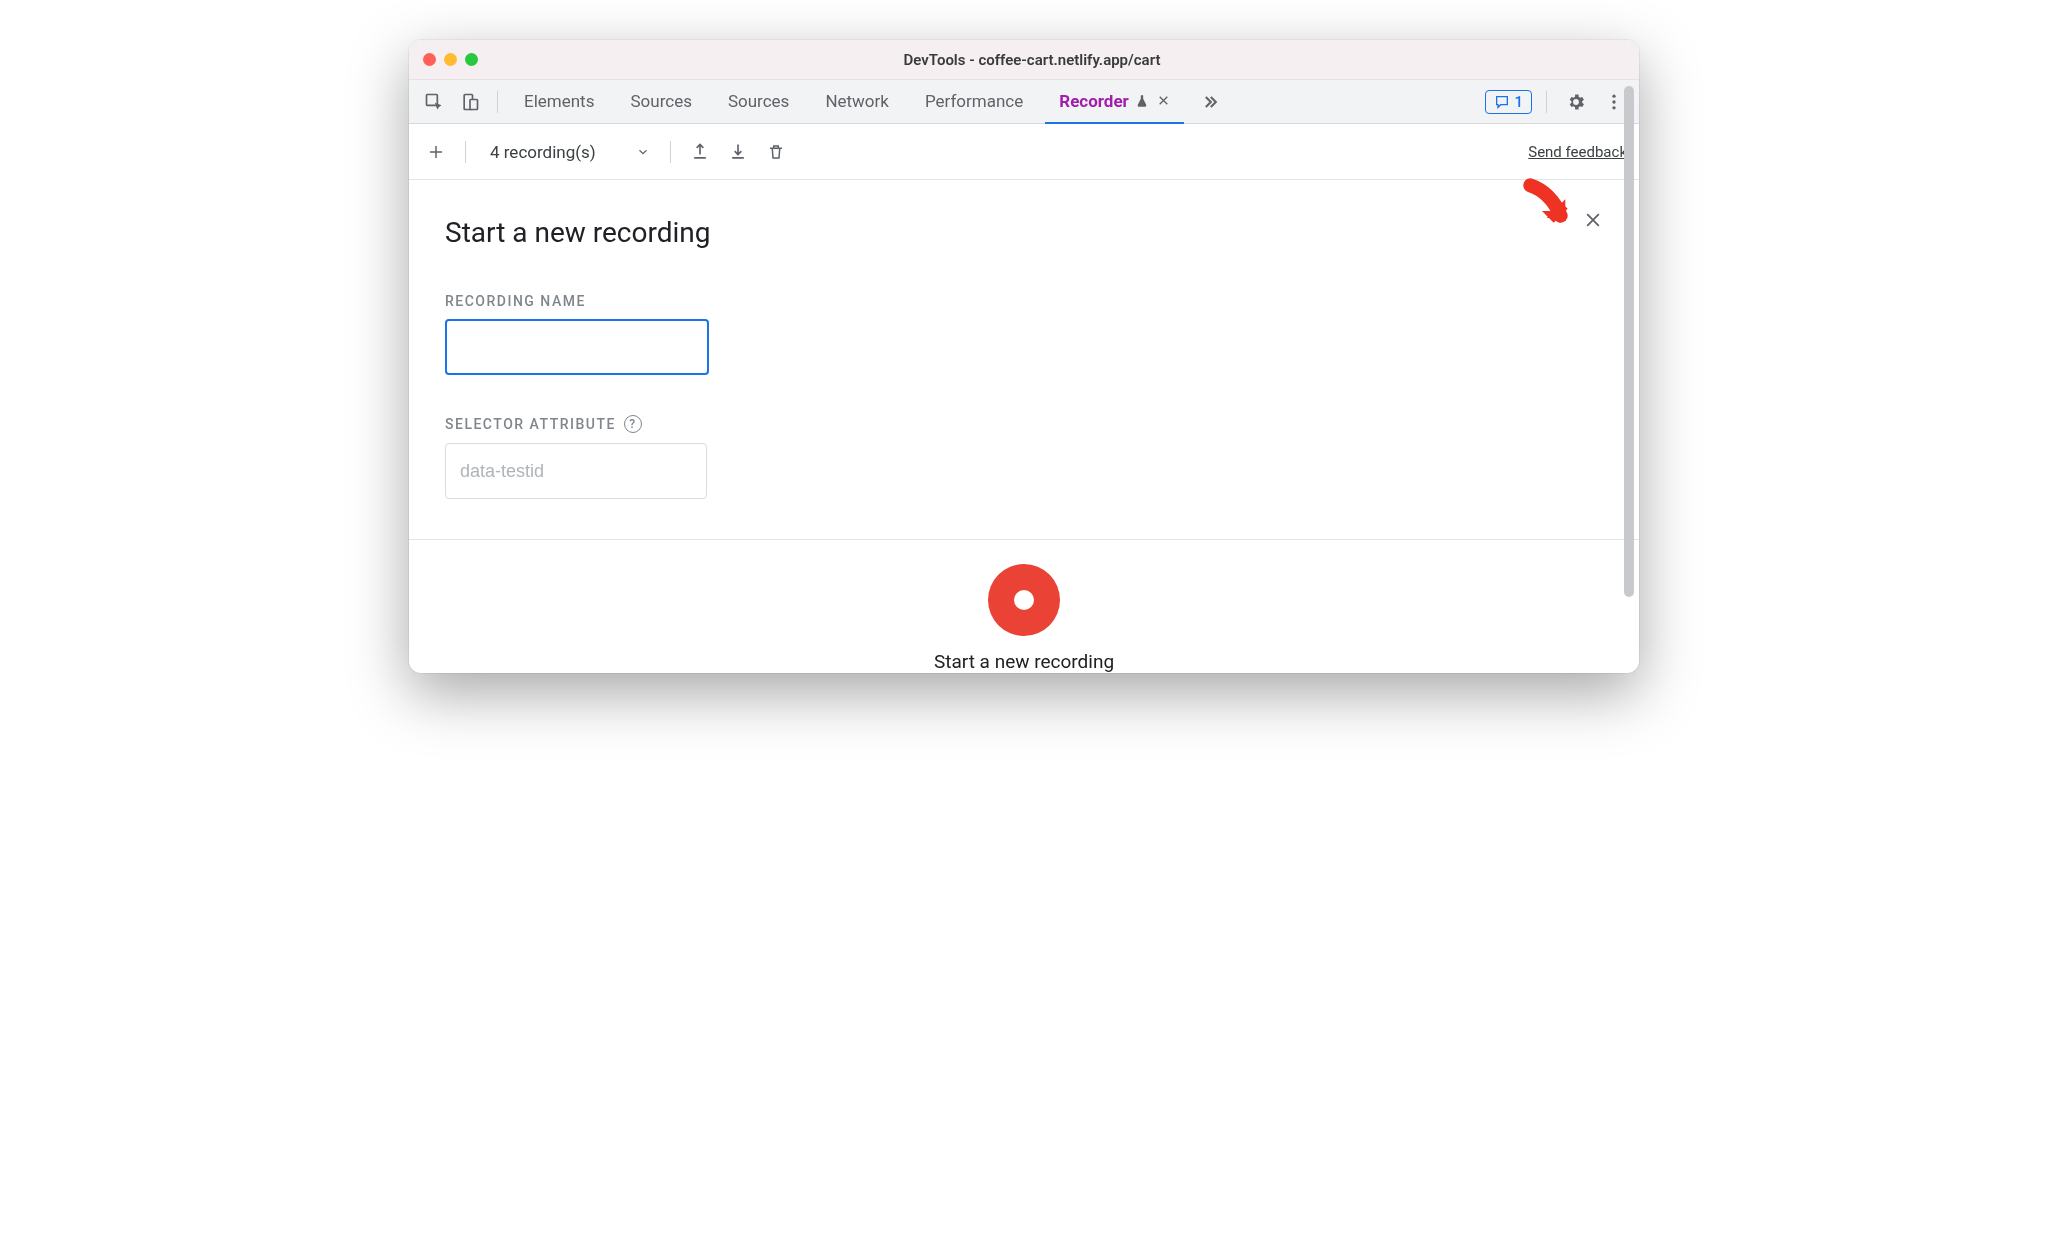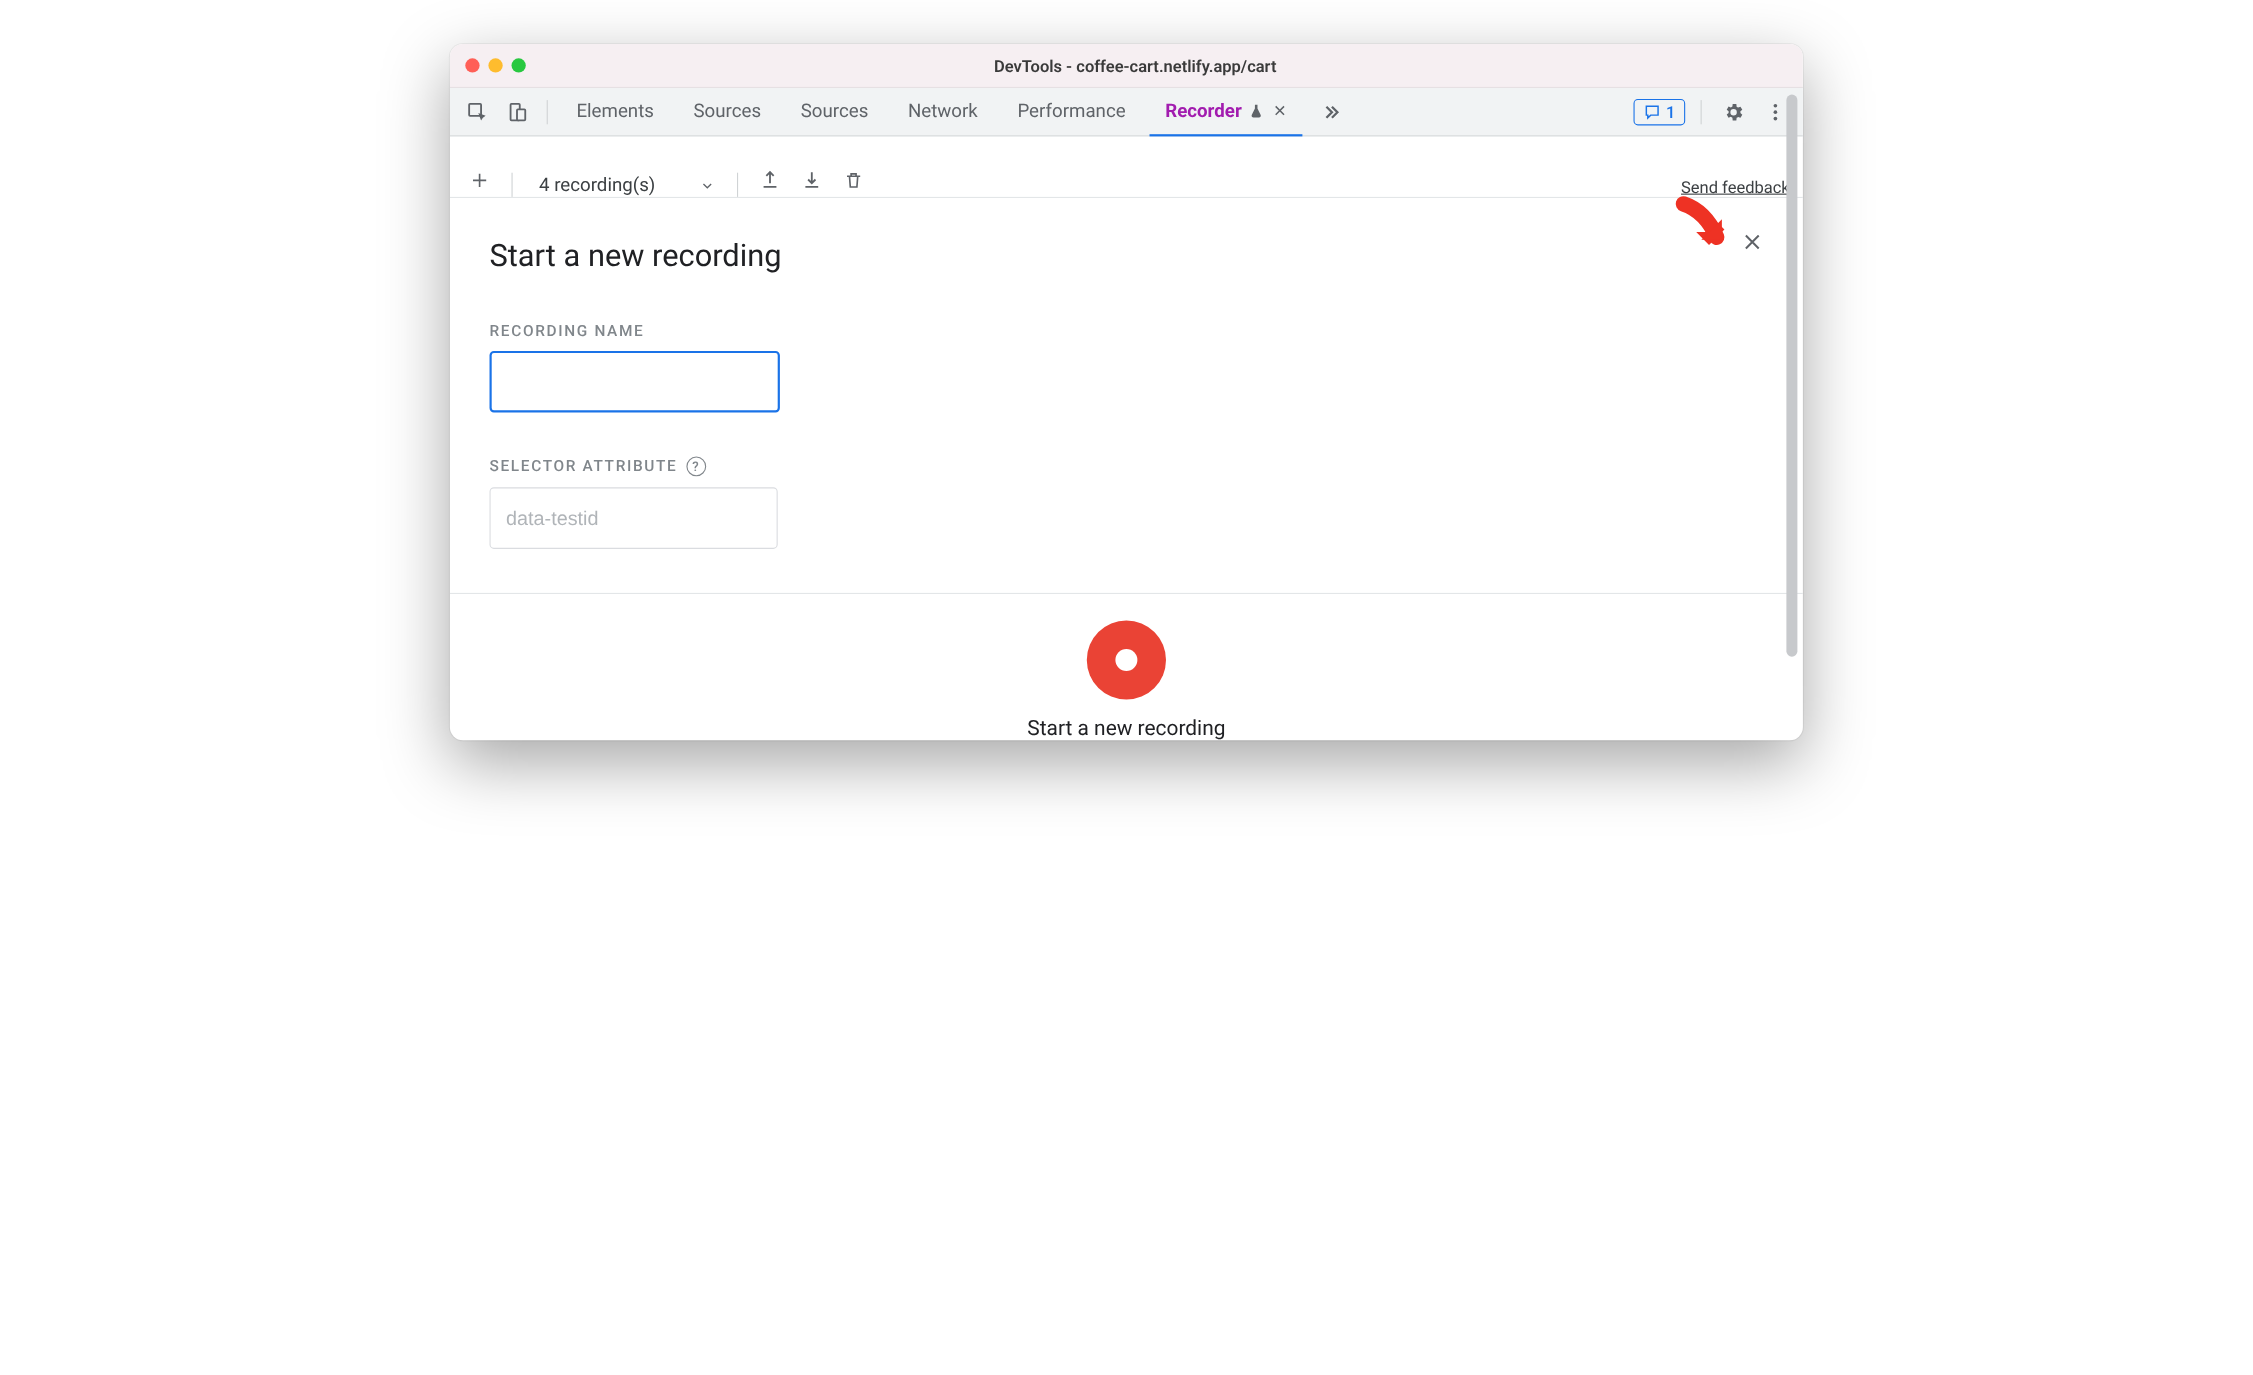--- a/index.html
+++ b/index.html
@@ -73,21 +73,21 @@
   .msgbadge {
     display: inline-flex; align-items: center; gap: 4px;
     border: 1.5px solid #1a73e8; color: #1a73e8;
     border-radius: 4px; padding: 2px 8px; font-size: 15px; font-weight: 500;
     cursor: pointer;
   }
 
   
   .toolbar {
     height: 56px; border-bottom: 1px solid #e3e6e8;
-    display: flex; align-items: flex-end;
+    display: flex; align-items: center;
     padding: 0 12px; gap: 8px;
     font-size: 17px; color: #3c4043;
   }
   .toolbar .drop {
     display: inline-flex; align-items: center; gap: 40px;
     padding: 0 6px 0 10px;
     cursor: pointer;
   }
   .toolbar .chev { color: #5f6368; font-size: 14px; }
   .feedback {

